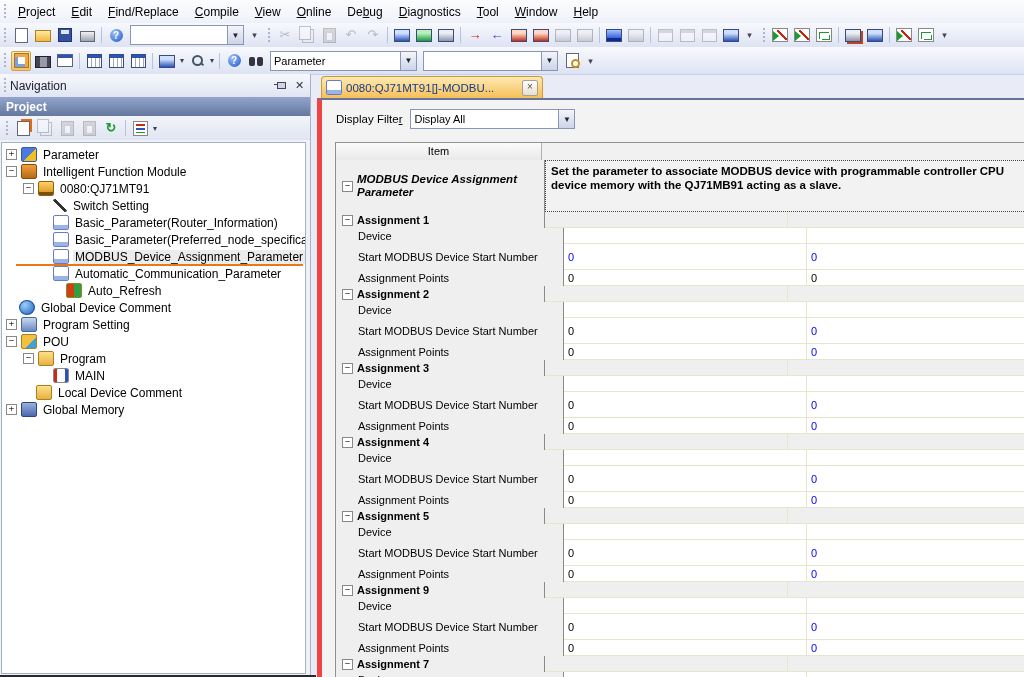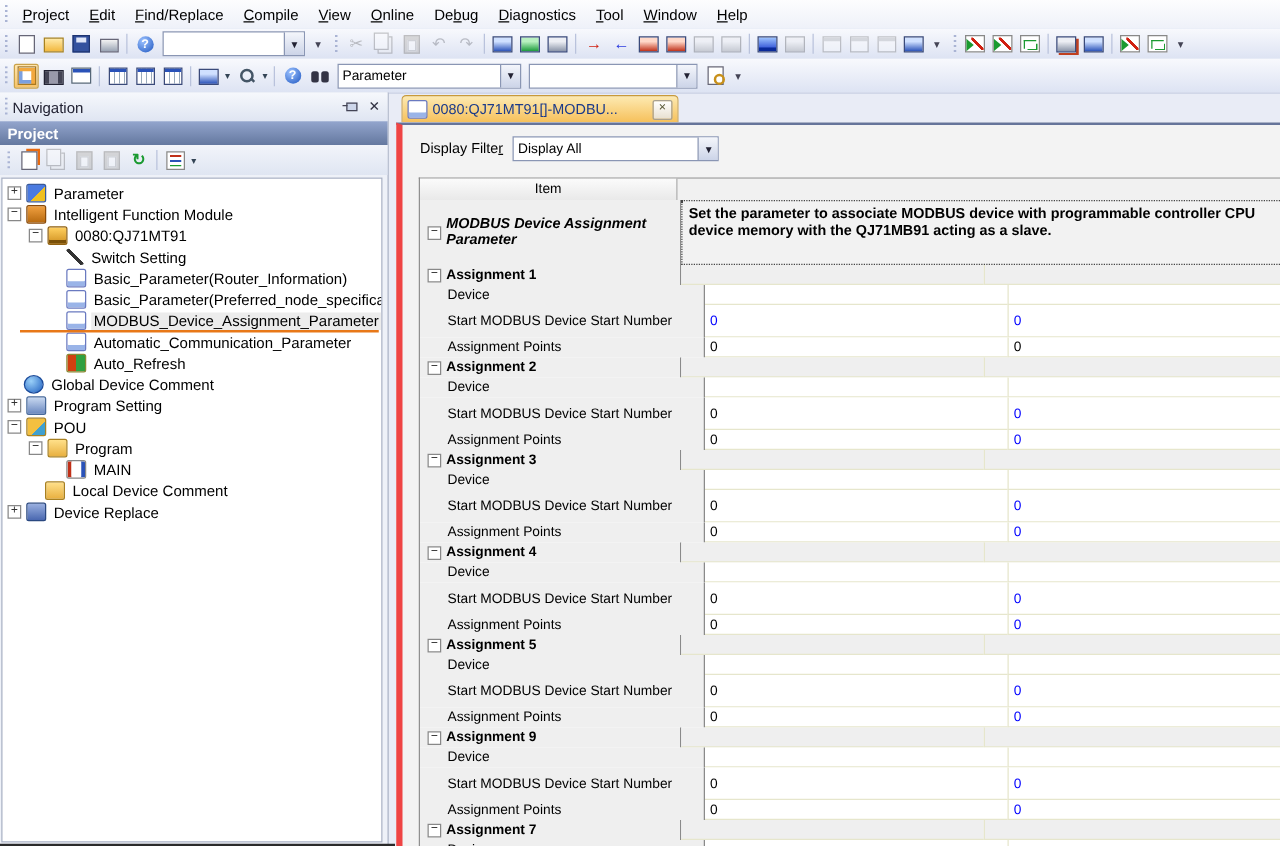--- a/index.html
+++ b/index.html
@@ -411,21 +411,21 @@
       <div class="trow sel" style="padding-left: 38px;">
         <span class="exp-sp"></span>
         <span class="ti ti-doc"></span>
         <span class="tlabel">MODBUS_Device_Assignment_Parameter</span>
       </div>
       <div class="trow" style="padding-left: 38px;">
         <span class="exp-sp"></span>
         <span class="ti ti-doc"></span>
         <span class="tlabel">Automatic_Communication_Parameter</span>
       </div>
-      <div class="trow" style="padding-left: 38px;">
+      <div class="trow" style="padding-left: 51px;">
         <span class="exp-sp"></span>
         <span class="ti ti-refresh"></span>
         <span class="tlabel">Auto_Refresh</span>
       </div>
       <div class="trow" style="padding-left: 4px;">
         <span class="exp-sp"></span>
         <span class="ti ti-globe"></span>
         <span class="tlabel">Global Device Comment</span>
       </div>
       <div class="trow" style="padding-left: 4px;">
@@ -449,21 +449,21 @@
         <span class="tlabel">MAIN</span>
       </div>
       <div class="trow" style="padding-left: 21px;">
         <span class="exp-sp"></span>
         <span class="ti ti-folder"></span>
         <span class="tlabel">Local Device Comment</span>
       </div>
       <div class="trow" style="padding-left: 4px;">
         <span class="exp">+</span>
         <span class="ti ti-devmem"></span>
-        <span class="tlabel">Device Replace</span>
+        <span class="tlabel">Global Memory</span>
       </div>
     </div>
 </div>
 <div id="nav-bottom-line"></div>
 
 <div id="doc">
   <div id="tabbar">
     <div id="tab">
       <span class="ti ti-doc"></span>
       <span id="tab-title">0080:QJ71MT91[]-MODBU...</span>

